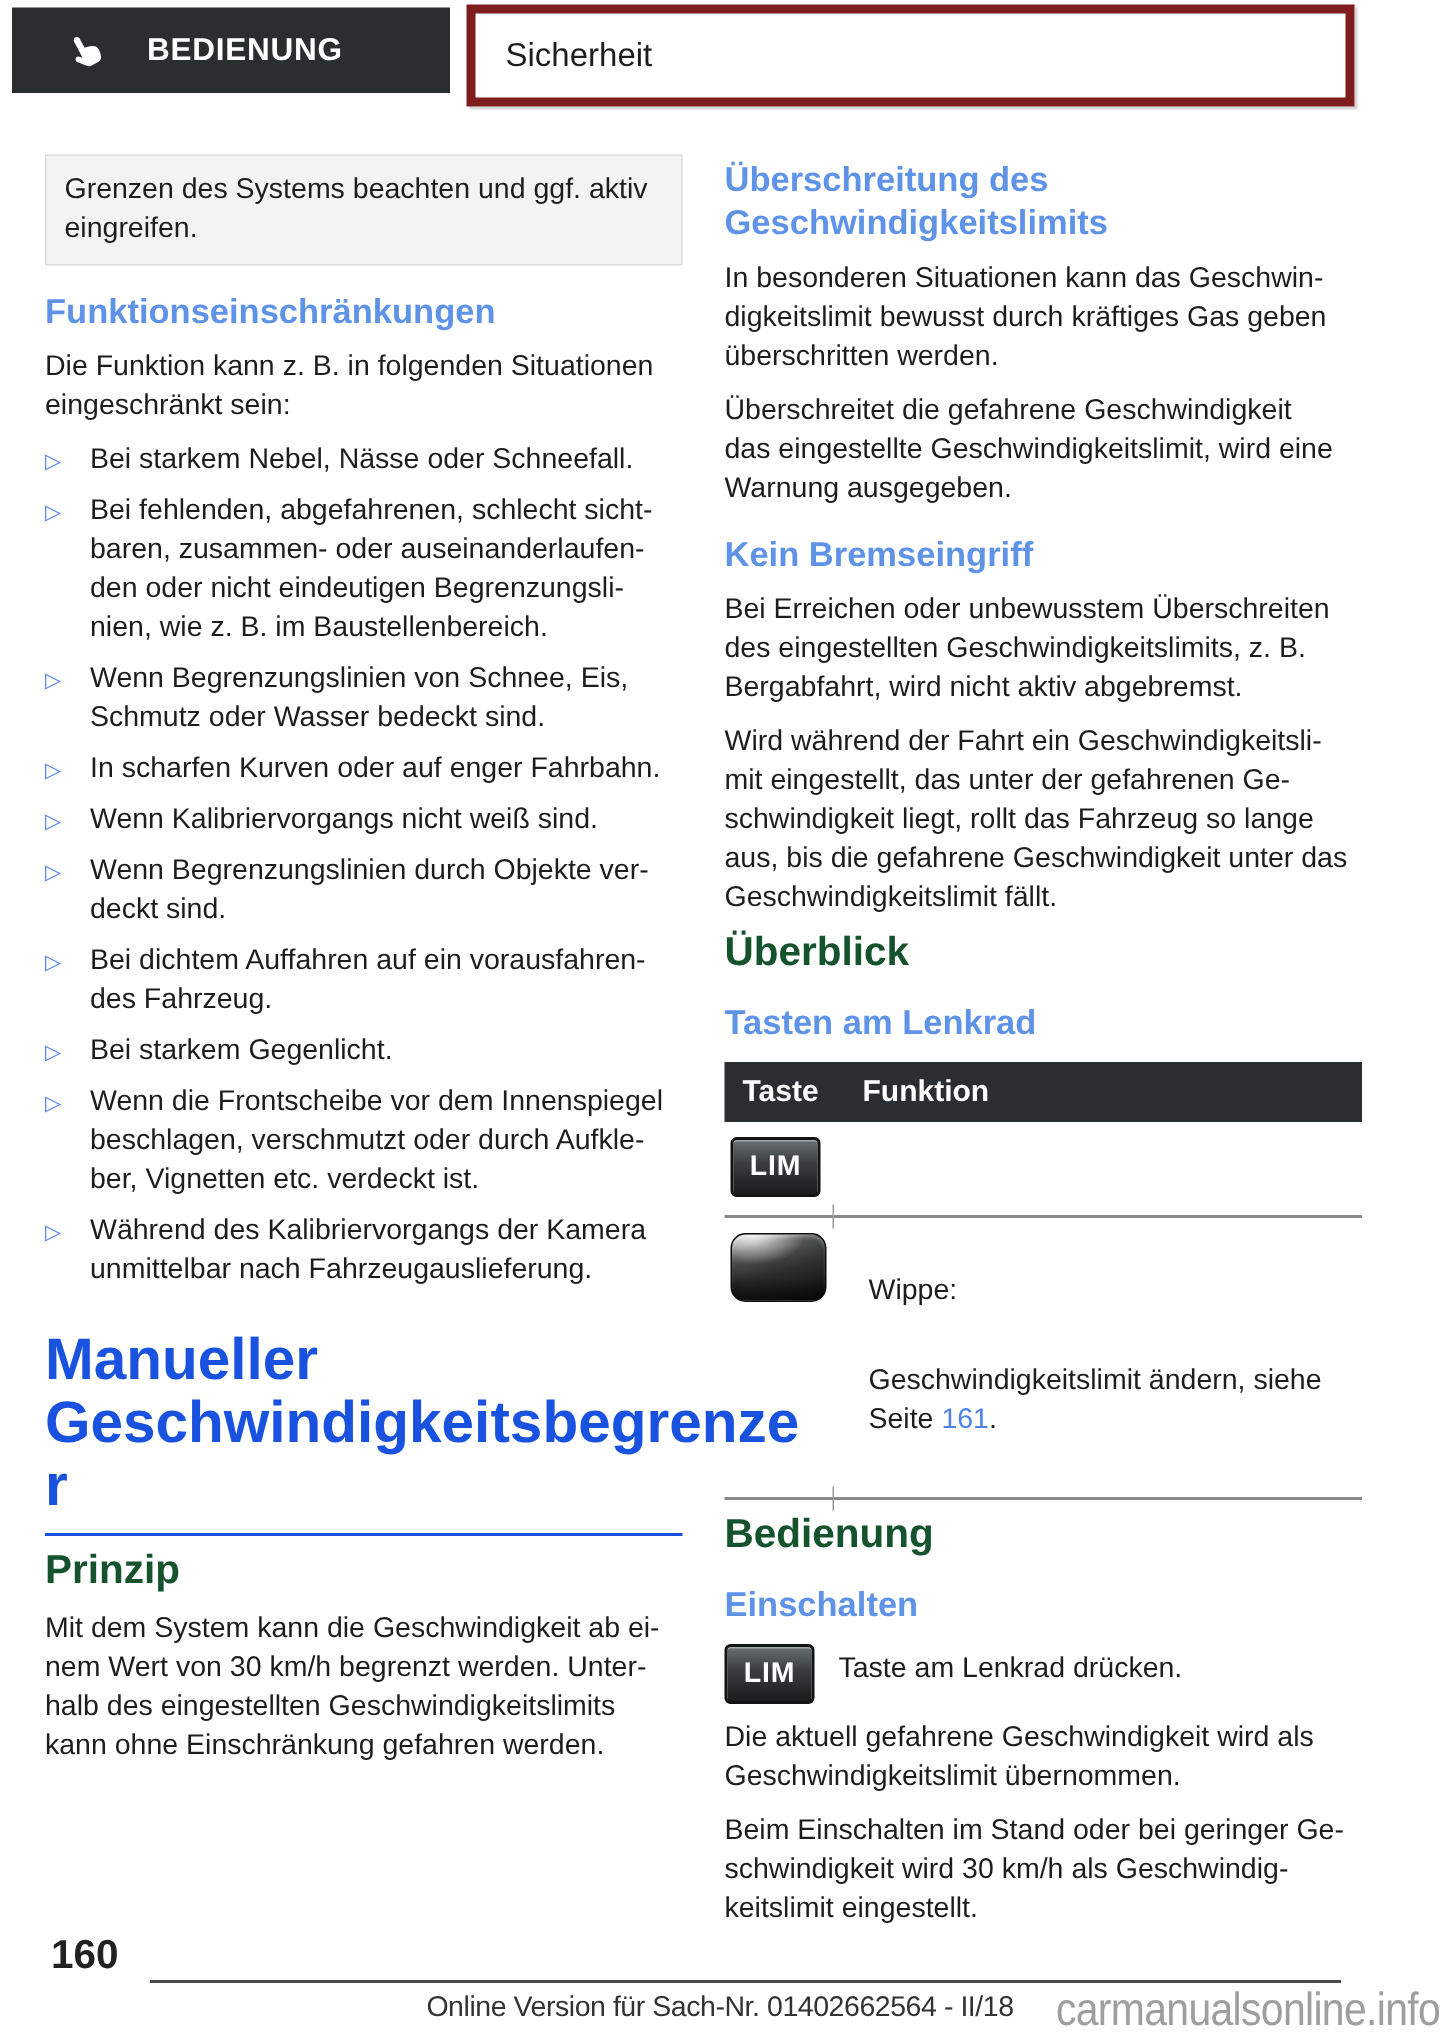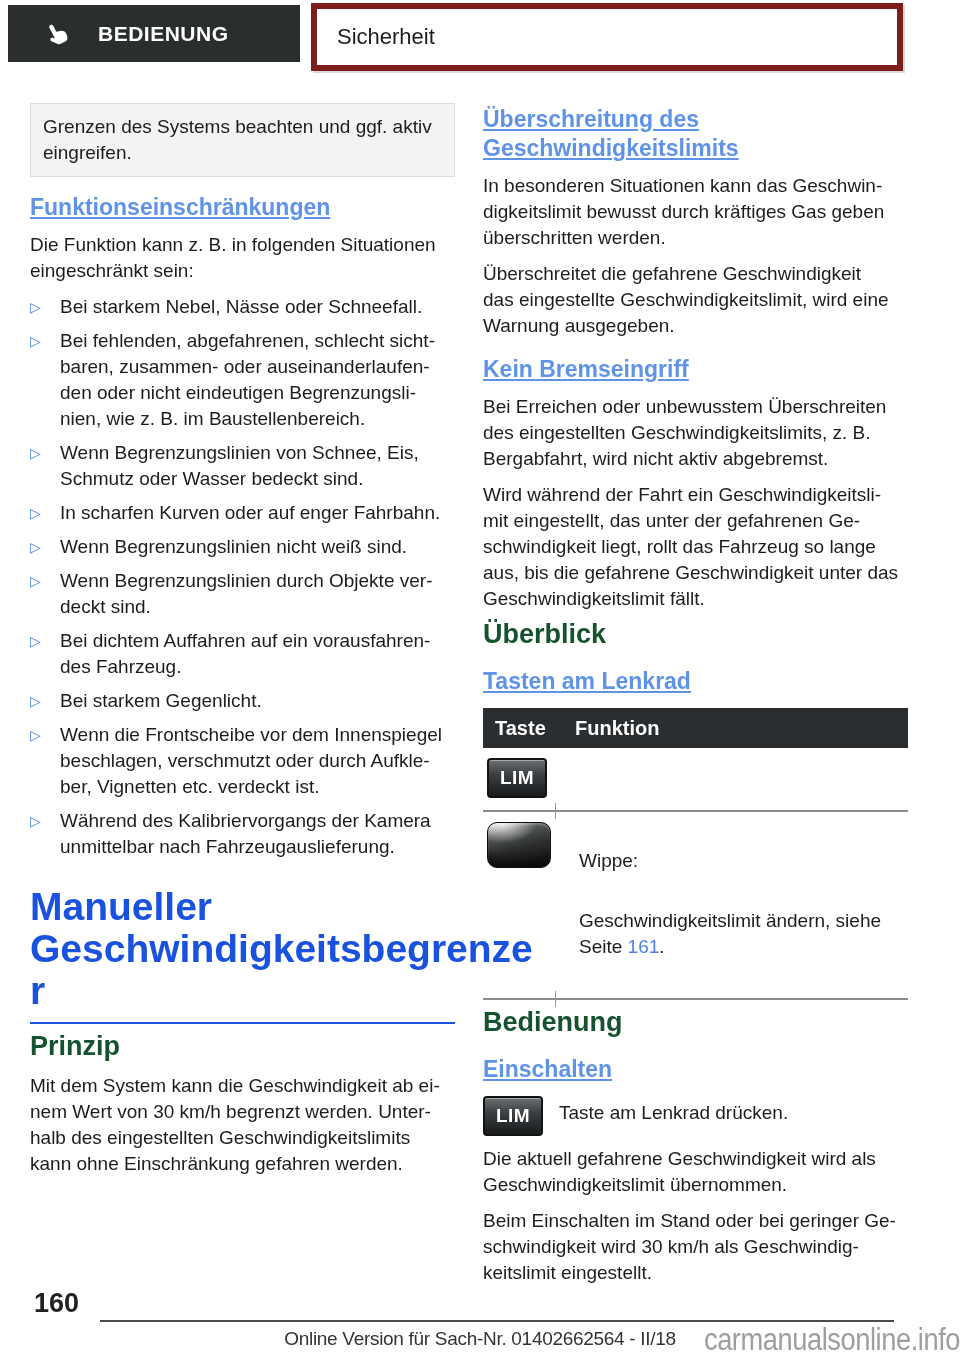--- a/index.html
+++ b/index.html
@@ -20,21 +20,21 @@
     box-shadow:2px 2px 0 #d9d9d9;
   }
   .section-label{font-size:22px;color:#1d1d1d;margin-left:20px;white-space:pre-line;}
   
   .cols{position:absolute;left:30px;top:103px;width:880px;display:flex;gap:28px;}
   .col{width:425px;}
   p,.note,.btxt,h1,h2,h3,.cell{white-space:pre-line;}
   p{margin:10px 0 0 0;font-size:19px;line-height:26px;}
   h1{margin:26px 0 0 0;font-size:39px;line-height:42px;color:#1a52e0;font-weight:bold;}
   h2{margin:6px 0 0 0;font-size:27px;line-height:33px;color:#14532d;font-weight:bold;}
-  h3{margin:16px 0 0 0;font-size:23px;line-height:29px;color:#5f93e8;font-weight:bold;text-decoration:underline;}
+  h3{margin:16px 0 0 0;font-size:23px;line-height:29px;color:#5f93e8;font-weight:bold;}
   h3.first{margin-top:2px;}
   .rule{height:2px;background:#1a52e0;margin-top:10px;}
   .note{
     background:#f3f3f3;border:1px solid #dedede;padding:10px 12px;
     font-size:19px;line-height:26px;
   }
   
   ul.bullets{list-style:none;margin:10px 0 0 0;padding:0;}
   ul.bullets li{display:flex;margin-top:8px;font-size:19px;line-height:26px;}
   ul.bullets li:first-child{margin-top:0;}
@@ -126,21 +126,21 @@
             <span class="blt">▷</span>
             <span class="btxt">Wenn Begrenzungslinien von Schnee, Eis,
 Schmutz oder Wasser bedeckt sind.</span>
           </li>
         <li>
             <span class="blt">▷</span>
             <span class="btxt">In scharfen Kurven oder auf enger Fahrbahn.</span>
           </li>
         <li>
             <span class="blt">▷</span>
-            <span class="btxt">Wenn Begrenzungslinien nicht weiß sind.</span>
+            <span class="btxt">Wenn Kalibriervorgangs nicht weiß sind.</span>
           </li>
         <li>
             <span class="blt">▷</span>
             <span class="btxt">Wenn Begrenzungslinien durch Objekte ver-
 deckt sind.</span>
           </li>
         <li>
             <span class="blt">▷</span>
             <span class="btxt">Bei dichtem Auffahren auf ein vorausfahren-
 des Fahrzeug.</span>

